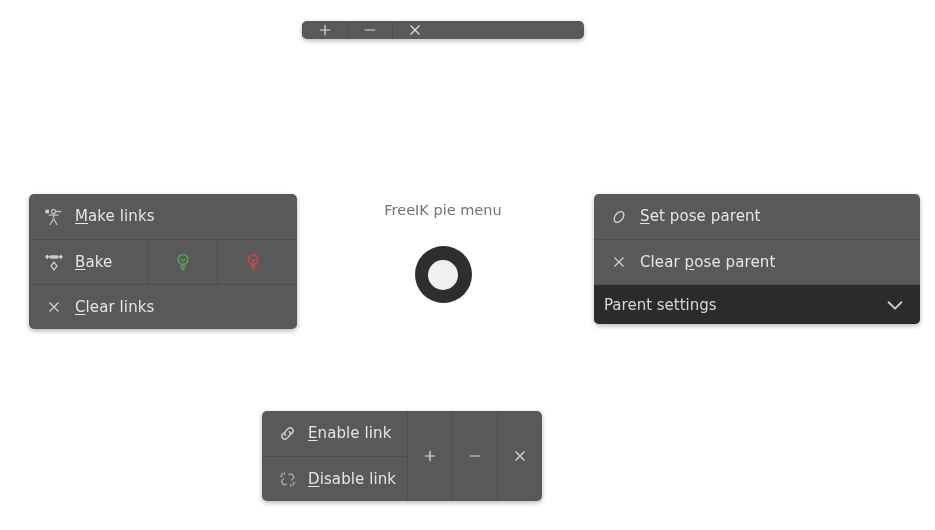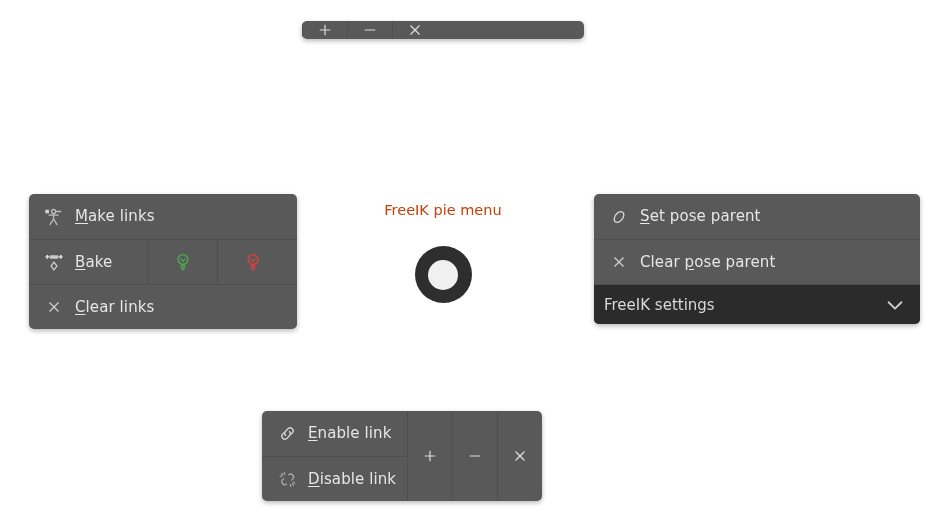--- a/index.html
+++ b/index.html
@@ -121,21 +121,21 @@
   #pie-center {
     position: absolute;
     left: 378px;
     top: 202px;
     width: 130px;
     display: flex;
     flex-direction: column;
     align-items: center;
   }
   #pie-center .pie-label {
-    color: #c2410c;
+    color: #737373;
     font-size: 14.5px;
     white-space: nowrap;
     margin-bottom: 28px;
   }
   #pie-center .pie-ring {
     width: 57px;
     height: 57px;
     border-radius: 50%;
     background: #2e2e2e;
     display: flex;
@@ -255,21 +255,21 @@
       <span class="ico">
         <svg width="18" height="18" viewBox="0 0 24 24">
           <line x1="6" y1="6" x2="18" y2="18" stroke="#cfcfcf" stroke-width="1.6"></line>
           <line x1="18" y1="6" x2="6" y2="18" stroke="#cfcfcf" stroke-width="1.6"></line>
         </svg>
       </span>
       <span class="lbl">Clear <u>p</u>ose parent</span>
     </div>
 
     <div class="row-dark">
-      <span class="lbl">FreeIK settings</span>
+      <span class="lbl">Parent settings</span>
       <span class="chev">
         <svg width="22" height="22" viewBox="0 0 24 24">
           <polyline points="5,9 12,16 19,9" fill="none" stroke="#cfcfcf" stroke-width="2" stroke-linecap="round" stroke-linejoin="round"></polyline>
         </svg>
       </span>
     </div>
 
   </div>
 </div>
 

